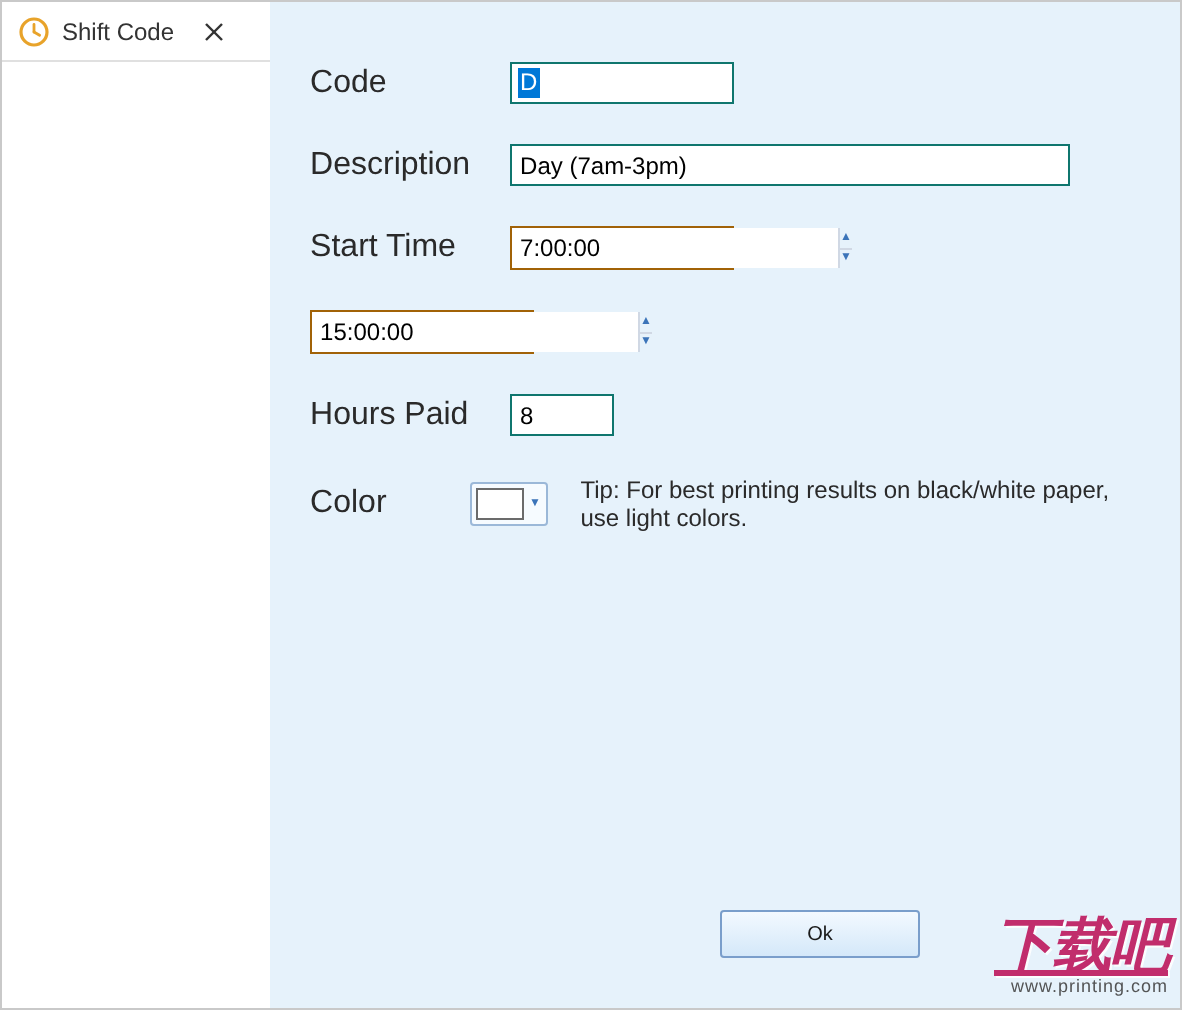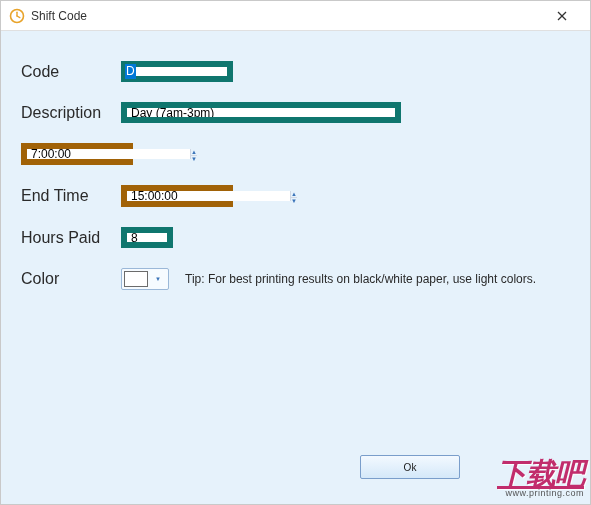--- a/index.html
+++ b/index.html
@@ -7,21 +7,21 @@
     margin: 0; padding: 0;
     width: 591px; height: 505px;
     font-family: "Segoe UI", Tahoma, sans-serif;
     font-size: 12px;
     background: #fff;
     overflow: hidden;
   }
   .window {
     width: 591px; height: 505px;
     border: 1px solid #c9c9c9;
-    display: flex; flex-direction: column;
+    display: flex; flex-direction: row;
     background: #fff;
   }
   .titlebar {
     height: 30px;
     display: flex; align-items: center;
     padding: 0 8px;
     border-bottom: 1px solid #e0e0e0;
     background: #fff;
   }
   .titlebar .icon {
@@ -54,36 +54,36 @@
     align-items: center;
     margin-bottom: 20px;
   }
   .form-label {
     width: 100px;
     color: #2a2a2a;
     font-size: 16px;
   }
 
   input.text {
-    border: 6px solid #0f766e;
+    border: 1px solid #0f766e;
     background: #fff;
     height: 21px;
     padding: 1px 4px;
     font-family: inherit;
     font-size: 12px;
     color: #000;
   }
 
   .code-input { width: 112px; }
   .desc-input { width: 280px; }
   .hours-input { width: 52px; }
 
   .spinner {
     display: inline-flex;
-    border: 6px solid #a16207;
+    border: 1px solid #a16207;
     background: #fff;
     height: 22px;
     width: 112px;
     align-items: stretch;
   }
   .spinner .val {
     flex: 1;
     border: none;
     outline: none;
     padding: 1px 4px;
@@ -218,31 +218,31 @@
         <span class="code-sel">D</span>
       </span>
     </div>
 
     <div class="form-row">
       <div class="form-label">Description</div>
       <input class="text desc-input" value="Day (7am-3pm)" style="">
     </div>
 
     <div class="form-row">
+      <div class="form-label">Start Time</div>
       <div class="spinner">
         <input class="val" value="7:00:00" style="">
         <div class="arrows">
           <div class="arrow">▲</div>
           <div class="arrow">▼</div>
         </div>
       </div>
     </div>
 
     <div class="form-row">
-      <div class="form-label">End Time</div>
       <div class="spinner">
         <input class="val" value="15:00:00" style="">
         <div class="arrows">
           <div class="arrow">▲</div>
           <div class="arrow">▼</div>
         </div>
       </div>
     </div>
 
     <div class="form-row">

